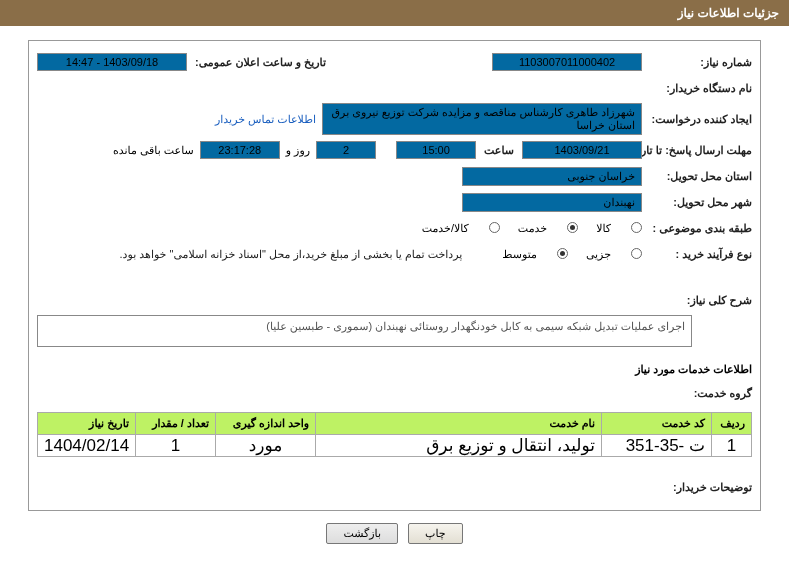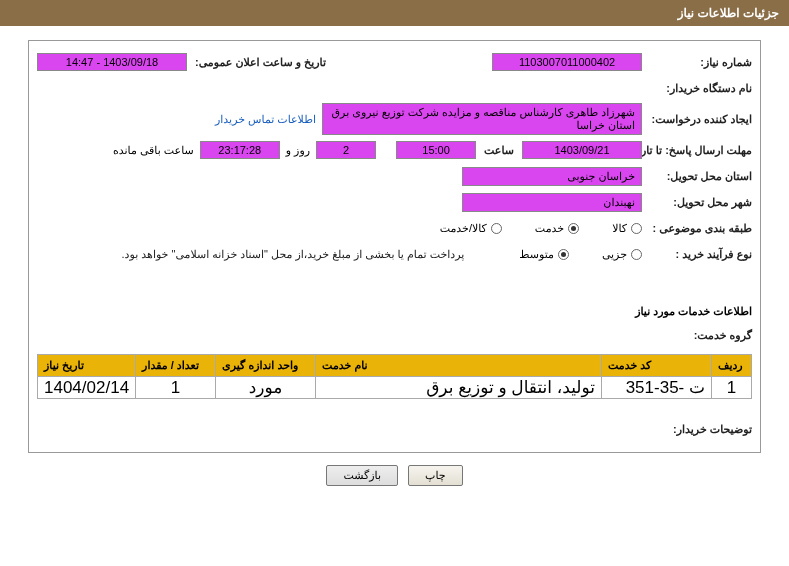--- a/index.html
+++ b/index.html
@@ -31,43 +31,42 @@
 }
 .label {
   font-weight: bold;
   color: #222;
   padding-left: 4px;
   white-space: nowrap;
 }
 .value-box {
   border: 1px solid #888;
   padding: 2px 6px;
-  background: #d946ef;
+  background: #0369a1;
   font-family: Tahoma, Arial, sans-serif;
   font-size: 11px;
   min-height: 18px;
   display: inline-flex;
   align-items: center;
 }
 .spacer { flex: 1; }
 .link {
   color: #1b5fbf;
   cursor: pointer;
   padding-right: 6px;
 }
 .radio-group {
   display: flex;
   gap: 18px;
   align-items: center;
 }
 .radio-item {
   display: flex;
-  align-items: center;
-  gap: 4px;
-  margin-left: 15px;
+  align-items: flex-start;
+  gap: 20px;
 }
 .radio-dot {
   width: 11px; height: 11px;
   border: 1px solid #666;
   border-radius: 50%;
   display: inline-block;
   position: relative;
 }
 .radio-dot.selected::after {
   content: "";
@@ -98,26 +97,26 @@
   padding: 2px 6px;
   display: inline-block;
   margin-right: 4px;
 }
 table.data-table {
   width: 100%;
   border-collapse: collapse;
   margin-top: 8px;
 }
 table.data-table th {
-  background: #eab308;
+  background: #bef264;
   border: 1px solid #aaa;
   padding: 4px 6px;
   font-weight: bold;
   font-size: 11px;
-  text-align: left;
+  text-align: right;
 }
 table.data-table td {
   border: 1px solid #aaa;
   padding: 0 6px;
   text-align: center;
   font-size: 17px;
 }
 .buyer-notes {
   border: 1px solid #888;
   margin: 6px 120px 6px 0;
@@ -245,20 +244,26 @@
       <div class="radio-item">
         <span class="radio-dot selected"></span>
         <span>متوسط</span>
       </div>
     </div>
     <span class="note-text" style="margin-right:30px">پرداخت تمام یا بخشی از مبلغ خرید،از محل "اسناد خزانه اسلامی" خواهد بود.</span>
   </div>
 
   <div style="height:20px"></div>
 
+  <div class="row">
+    <span class="label" style="width:110px">شرح کلی نیاز:</span>
+  </div>
+  <div class="desc-box">
+    <span>اجرای عملیات تبدیل شبکه سیمی به کابل خودنگهدار روستائی نهبندان (سموری - طبسین علیا)</span>
+  </div>
 
   <div class="section-title">اطلاعات خدمات مورد نیاز</div>
 
   <div class="row" style="margin-top:6px">
     <span class="label" style="width:80px">گروه خدمت:</span>
   </div>
 
   <table class="data-table">
     <thead>
       <tr>

